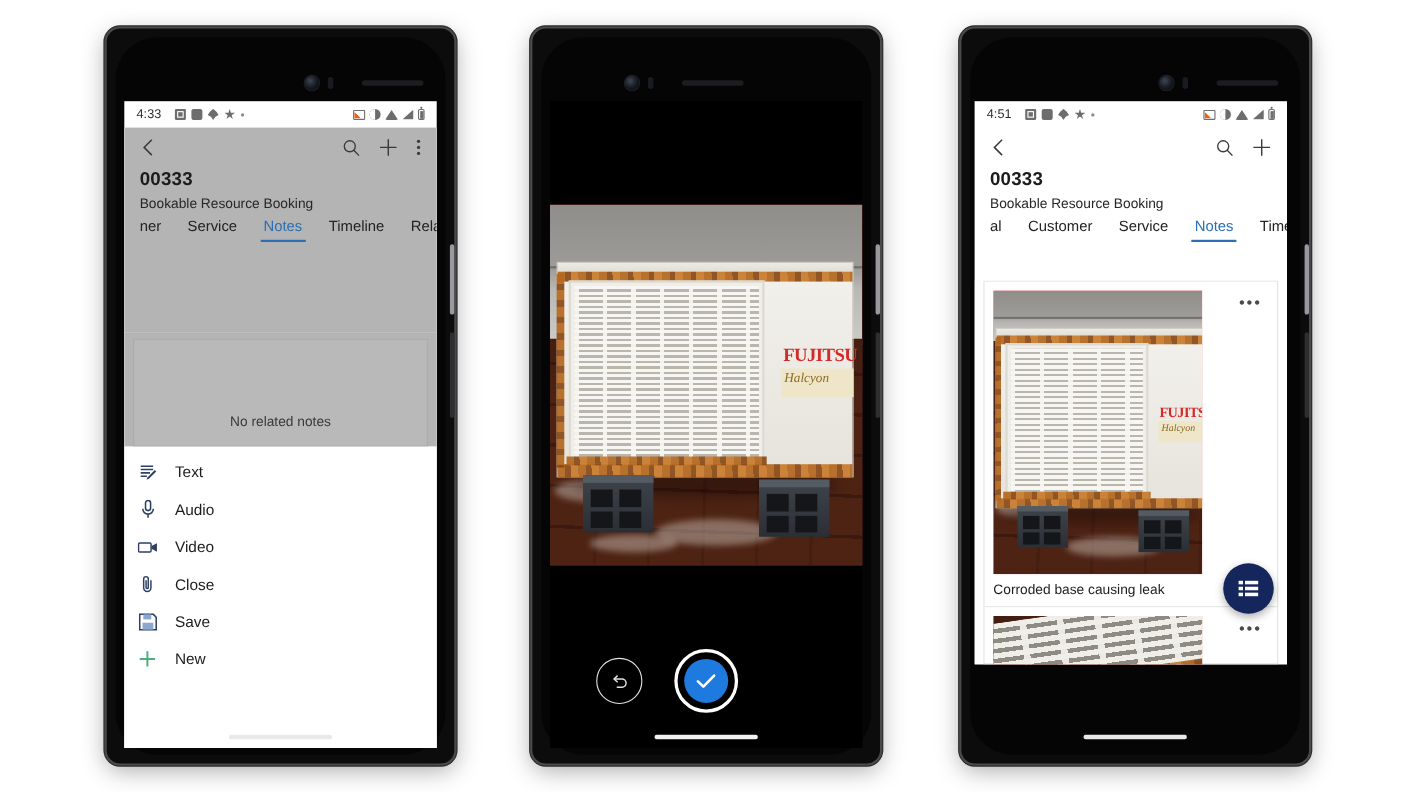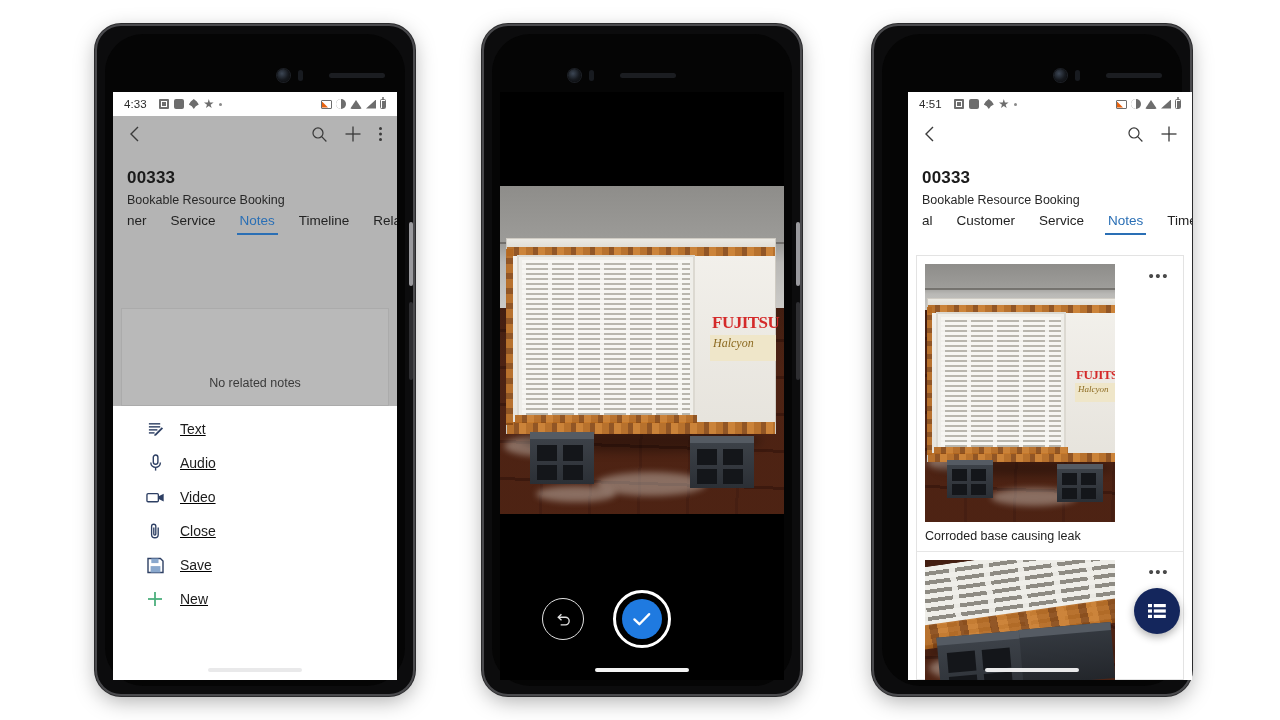--- a/index.html
+++ b/index.html
@@ -2,21 +2,21 @@
 <html><head>
 <meta charset="utf-8">
 <style>
   * { margin:0; padding:0; box-sizing:border-box; }
   html,body { width:1280px; height:720px; background:#ffffff; overflow:hidden; }
   body { font-family:"Liberation Sans", sans-serif; }
 
   .stage { position:relative; width:1280px; height:720px; background:#fff; }
 
   
-  .phone { position:absolute; border-radius:24px; background:#0c0c0d;
+  .phone { position:absolute; border-radius:12px; background:#0c0c0d;
            box-shadow:0 0 0 2px #4a4a4d, 0 0 0 3px #2a2a2c, 0 6px 22px rgba(0,0,0,.35); }
   .phone .inner-bezel { position:absolute; inset:8px; border-radius:38px; background:#050505; }
   .screen { position:absolute; overflow:hidden; background:#fff; }
   .cam { position:absolute; width:13px; height:13px; border-radius:50%;
          background:radial-gradient(circle at 38% 35%, #3c4654 0%, #15181d 55%, #0a0b0d 100%);
          box-shadow:0 0 0 1px #1d2026; }
   .sensor { position:absolute; width:5px; height:11px; border-radius:3px; background:#181b20; }
   .speaker { position:absolute; height:5px; border-radius:3px; background:#1b1d21; }
   .btn-power { position:absolute; width:4px; border-radius:2px; background:#9a9a9e; }
   .btn-vol   { position:absolute; width:4px; border-radius:2px; background:#2e2e31; }
@@ -48,38 +48,38 @@
              clip-path:polygon(50% 0,80% 25%,100% 55%,70% 72%,50% 100%,30% 72%,0 55%,20% 25%); }
   .ic-star { width:10px; height:10px; background:#6d6d6d;
              clip-path:polygon(50% 0,61% 35%,98% 35%,68% 57%,79% 91%,50% 70%,21% 91%,32% 57%,2% 35%,39% 35%); }
   .ic-dot { width:3px; height:3px; border-radius:50%; background:#8a8a8a; }
 
   
   .apphdr { padding:0 14px; }
   .hdr-row { display:flex; align-items:center; height:36px; }
   .hdr-icons { margin-left:auto; display:flex; align-items:center; gap:16px; }
   .svgico { display:block; }
-  .rec-id { font-size:17px; font-weight:700; color:#1b1b1b; letter-spacing:.2px; margin-top:16px; }
+  .rec-id { font-size:17px; font-weight:700; color:#1b1b1b; letter-spacing:.2px; margin-top:1px; }
   .rec-sub { font-size:12.5px; color:#272727; margin-top:5px; }
 
   .tabs { display:flex; align-items:flex-start; gap:24px; height:34px; padding:0 14px; margin-top:6px;
           white-space:nowrap; }
   .tab { font-size:13.5px; color:#232323; padding-bottom:7px; position:relative; }
   .tab.active { color:#2a6fb5; }
   .tab.active:after { content:""; position:absolute; left:-3px; right:-3px; bottom:0; height:2px; background:#2a6fb5; }
 
   
   .p1-body { position:relative; height:100%; background:#fff; }
   .p1-chrome { background:#b4b4b4; }
   .scrim { position:absolute; left:0; right:0; background:#b4b4b4; }
   .scrim-card { position:absolute; left:8px; right:8px; top:6px; bottom:0; background:#b9b9b9; border:1px solid #ababab; }
   .norelated { position:absolute; left:0; right:0; top:74px; text-align:center; font-size:12.5px; color:#3a3a3a; }
 
   .sheet { position:absolute; left:0; right:0; bottom:0; background:#fff; padding:6px 0 4px 0; }
-  .mi { display:flex; align-items:center; height:34px; padding:0 0 0 30px;text-decoration:underline; }
+  .mi { display:flex; align-items:center; height:34px; padding:0 0 0 9px; }
   .mi-ico { width:24px; display:flex; align-items:center; justify-content:center; }
   .mi-lbl { font-size:14px; color:#1c1c1c; margin-left:13px; }
 
   
   .cam-screen { background:#000; }
   .cam-photo { position:absolute; left:0; right:0; overflow:hidden; }
   .cam-ctrls { position:absolute; left:0; right:0; display:flex; align-items:center; }
   .retake { width:42px; height:42px; border-radius:50%; border:1.6px solid #e2e2e2;
             display:flex; align-items:center; justify-content:center; }
   .shutter-ring { width:58px; height:58px; border-radius:50%; border:3px solid #fff;
@@ -364,21 +364,21 @@
   </div>
 
   <div class="phone" style="left:874px; top:26px; width:316px; height:668px;">
     <div class="inner-bezel"></div>
     <div class="cam" style="left:180px; top:43px;"></div>
     <div class="sensor" style="left:201px; top:44px;"></div>
     <div class="speaker" style="left:232px; top:47px; width:56px;"></div>
     <div class="btn-power" style="left:312px; top:196px; height:64px;"></div>
     <div class="btn-vol" style="left:312px; top:276px; height:78px;"></div>
 
-    <div class="screen" style="left:34px; top:66px; width:284px; height:588px;">
+    <div class="screen" style="left:12px; top:66px; width:284px; height:512px;">
 
       <div class="statusbar">
         <div class="sb-left">
           <span class="sb-time">4:51</span>
           <span class="ic ic-img"></span>
           <span class="ic ic-sq"></span>
           <span class="ic ic-leaf"></span>
           <span class="ic ic-star"></span>
           <span class="ic ic-dot"></span>
         </div>

